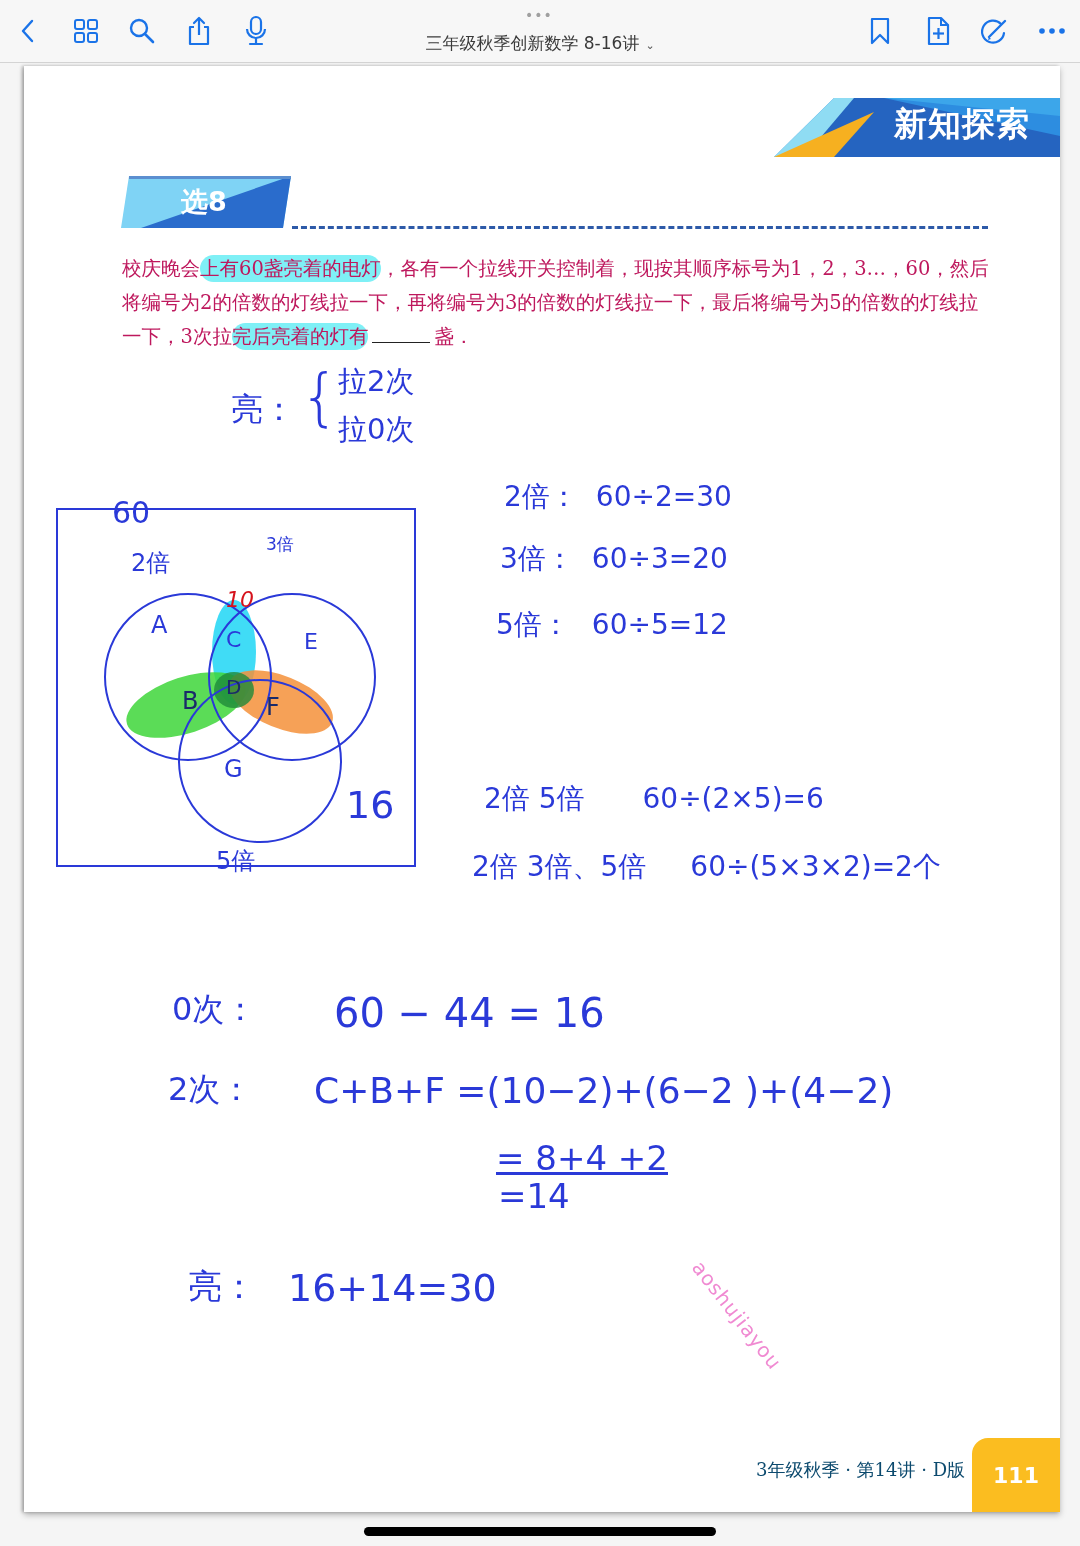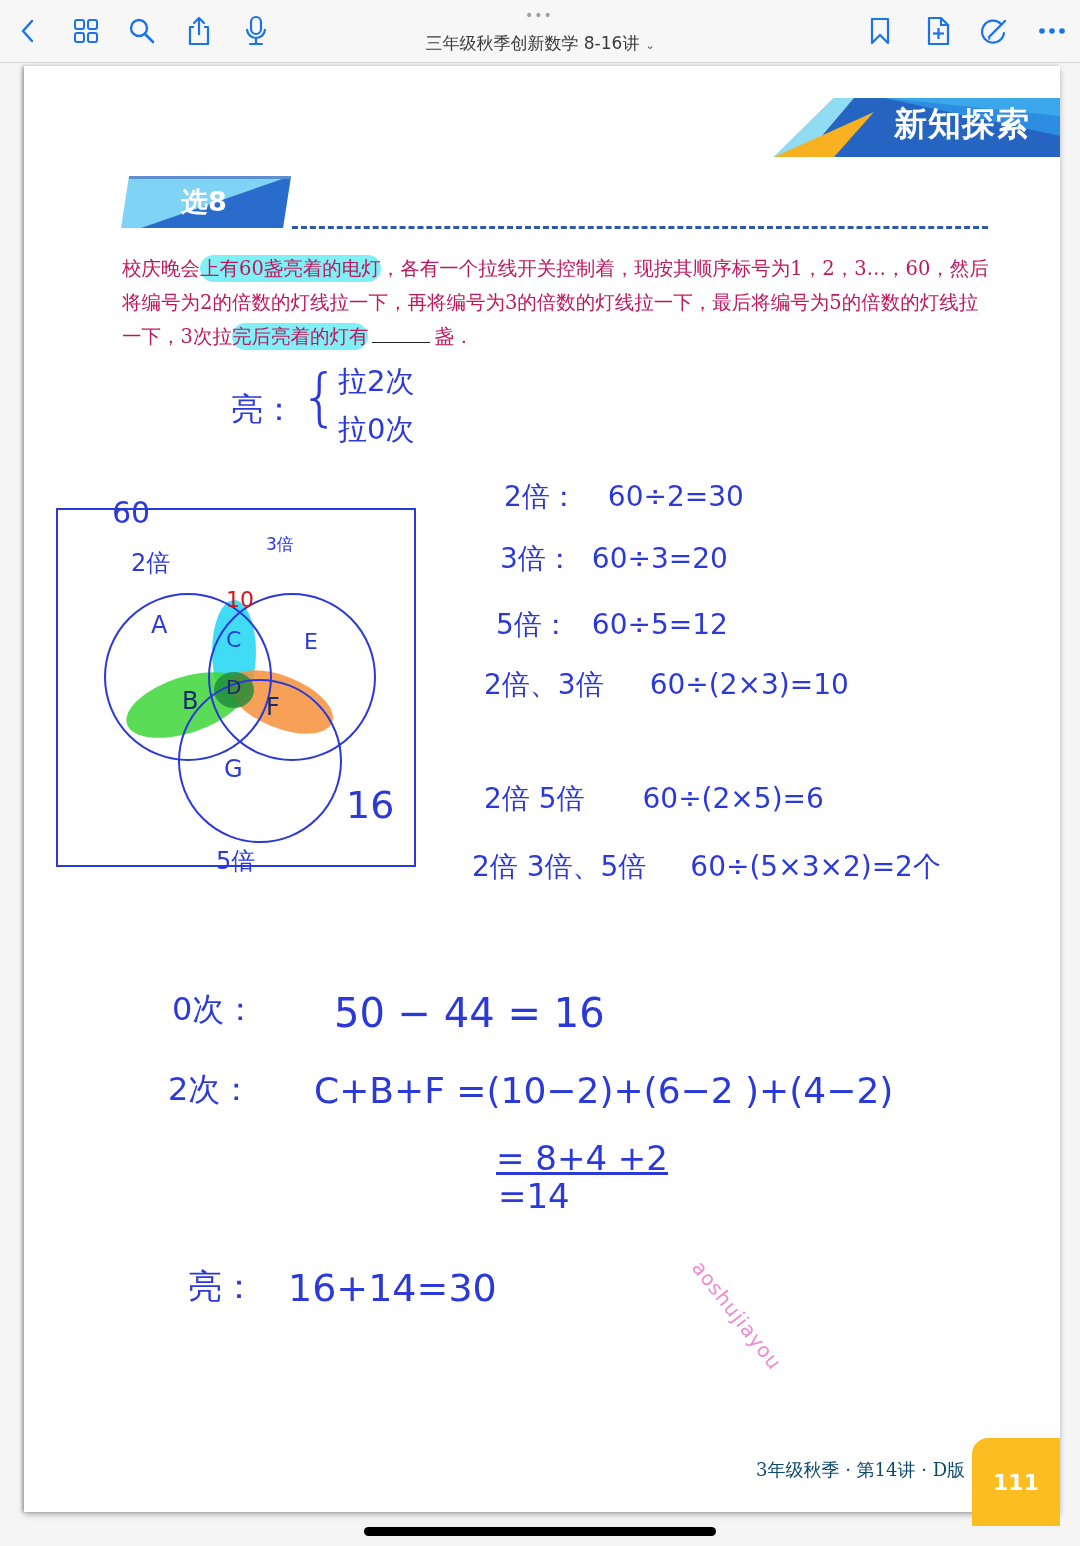--- a/index.html
+++ b/index.html
@@ -15,21 +15,21 @@
     .section-banner .txt{position:absolute;right:30px;top:4px;font-size:33px;font-weight:bold;color:#fff;letter-spacing:1px;font-family:"DejaVu Sans",sans-serif;}
     .q-tag{position:absolute;left:97px;top:110px;width:170px;height:52px;}
     .q-tag .txt{position:absolute;left:60px;top:8px;font-size:27px;font-weight:bold;color:#fff;}
     .dash{position:absolute;left:268px;top:160px;width:696px;height:0;border-top:3px dashed #2d5aa8;}
     .question{position:absolute;left:98px;top:186px;width:870px;font-family:"DejaVu Serif","Liberation Serif",serif;font-size:19.5px;line-height:34px;color:#be185d;}
     .hl{background:#7ff0f6;border-radius:14px;padding:2px 0;}
     .blank{display:inline-block;width:58px;border-bottom:1.5px solid #222;height:18px;margin:0 4px;vertical-align:baseline;}
     .hw{position:absolute;color:#2a39d8;font-family:"DejaVu Sans",sans-serif;white-space:nowrap;}
     .venn{position:absolute;left:32px;top:441px;}
     .footer-text{position:absolute;left:732px;top:1392px;font-family:"DejaVu Serif","Liberation Serif",serif;font-size:18px;color:#0c4a6e;}
-    .page-num{position:absolute;left:948px;top:1372px;width:88px;height:88px;background:#fbbd20;border-top-left-radius:16px;color:#fff;font-size:22px;font-weight:bold;display:flex;align-items:center;justify-content:center;}
+    .page-num{position:absolute;left:948px;top:1372px;width:88px;height:74px;background:#fbbd20;border-top-left-radius:16px;color:#fff;font-size:22px;font-weight:bold;display:flex;align-items:center;justify-content:center;}
     .watermark{position:absolute;left:682px;top:1190px;font-family:"DejaVu Sans",sans-serif;font-size:20px;color:#f08ad2;transform:rotate(52deg);transform-origin:left top;letter-spacing:1px;}
     .home-bar{position:absolute;left:364px;top:1527px;width:352px;height:9px;border-radius:5px;background:#000;}
   </style>
 </head>
 <body>
 
 <div class="toolbar">
   <div class="grip">•••</div>
 
   <div class="tb-icon" style="left:12px">
@@ -142,40 +142,39 @@
       <ellipse cx="178" cy="183" rx="20" ry="18" fill="#1f8a3a" opacity="0.8"></ellipse>
 
       <circle cx="132" cy="170" r="83" fill="none" stroke="#2a39d8" stroke-width="2"></circle>
       <circle cx="278" cy="170" r="83" fill="none" stroke="#2a39d8" stroke-width="2" transform="translate(-42 0)"></circle>
       <circle cx="204" cy="254" r="81" fill="none" stroke="#2a39d8" stroke-width="2"></circle>
     </svg>
     <div class="hw" style="left:56px;top:-12px;font-size:30px;">60</div>
     <div class="hw" style="left:75px;top:40px;font-size:24px;">2倍</div>
     <div class="hw" style="left:210px;top:26px;font-size:17px;">3倍</div>
     <div class="hw" style="left:160px;top:338px;font-size:24px;">5倍</div>
-    <div class="hw" style="left:170px;top:80px;font-size:22px;color:#d6121c;">10</div>
+    <div class="hw" style="left:170px;top:80px;font-size:22px;color:#d6121c;font-style:italic;">10</div>
     <div class="hw" style="left:95px;top:104px;font-size:24px;">A</div>
     <div class="hw" style="left:126px;top:180px;font-size:24px;color:#1a2a6a;">B</div>
     <div class="hw" style="left:170px;top:120px;font-size:22px;">C</div>
     <div class="hw" style="left:170px;top:168px;font-size:20px;color:#1a2a6a;">D</div>
     <div class="hw" style="left:248px;top:122px;font-size:22px;">E</div>
     <div class="hw" style="left:210px;top:186px;font-size:24px;color:#1a2a6a;">F</div>
     <div class="hw" style="left:168px;top:248px;font-size:24px;">G</div>
     <div class="hw" style="left:290px;top:276px;font-size:38px;">16</div>
   </div>
 
-  <div class="hw" style="left:480px;top:412px;font-size:28px;"><span>2倍：</span><span style="margin-left:30px">60÷2=30</span></div>
+  <div class="hw" style="left:480px;top:412px;font-size:28px;"><span>2倍：</span><span style="margin-left:18px">60÷2=30</span></div>
   <div class="hw" style="left:476px;top:474px;font-size:28px;"><span>3倍：</span><span style="margin-left:18px">60÷3=20</span></div>
   <div class="hw" style="left:472px;top:540px;font-size:28px;"><span>5倍：</span><span style="margin-left:22px">60÷5=12</span></div>
-  <div class="hw" style="left:460px;top:600px;font-size:28px;"><span>2倍、3倍</span><span style="margin-left:46px">60÷(2×3)=10</span></div>
   <div class="hw" style="left:460px;top:714px;font-size:28px;"><span>2倍 5倍</span><span style="margin-left:58px">60÷(2×5)=6</span></div>
   <div class="hw" style="left:448px;top:782px;font-size:28px;"><span>2倍 3倍、5倍</span><span style="margin-left:44px">60÷(5×3×2)=2个</span></div>
 
   <div class="hw" style="left:148px;top:922px;font-size:32px;">0次：</div>
-  <div class="hw" style="left:310px;top:924px;font-size:40px;">50 − 44 = 16</div>
+  <div class="hw" style="left:310px;top:924px;font-size:40px;">60 − 44 = 16</div>
 
   <div class="hw" style="left:144px;top:1002px;font-size:32px;">2次：</div>
   <div class="hw" style="left:290px;top:1004px;font-size:36px;">C+B+F =(10−2)+(6−2 )+(4−2)</div>
   <div class="hw" style="left:472px;top:1072px;font-size:34px;text-decoration:underline;">= 8+4 +2</div>
   <div class="hw" style="left:474px;top:1110px;font-size:34px;">=14</div>
 
   <div class="hw" style="left:164px;top:1198px;font-size:34px;">亮：</div>
   <div class="hw" style="left:264px;top:1200px;font-size:38px;">16+14=30</div>
 
   <div class="watermark">aoshujiayou</div>

